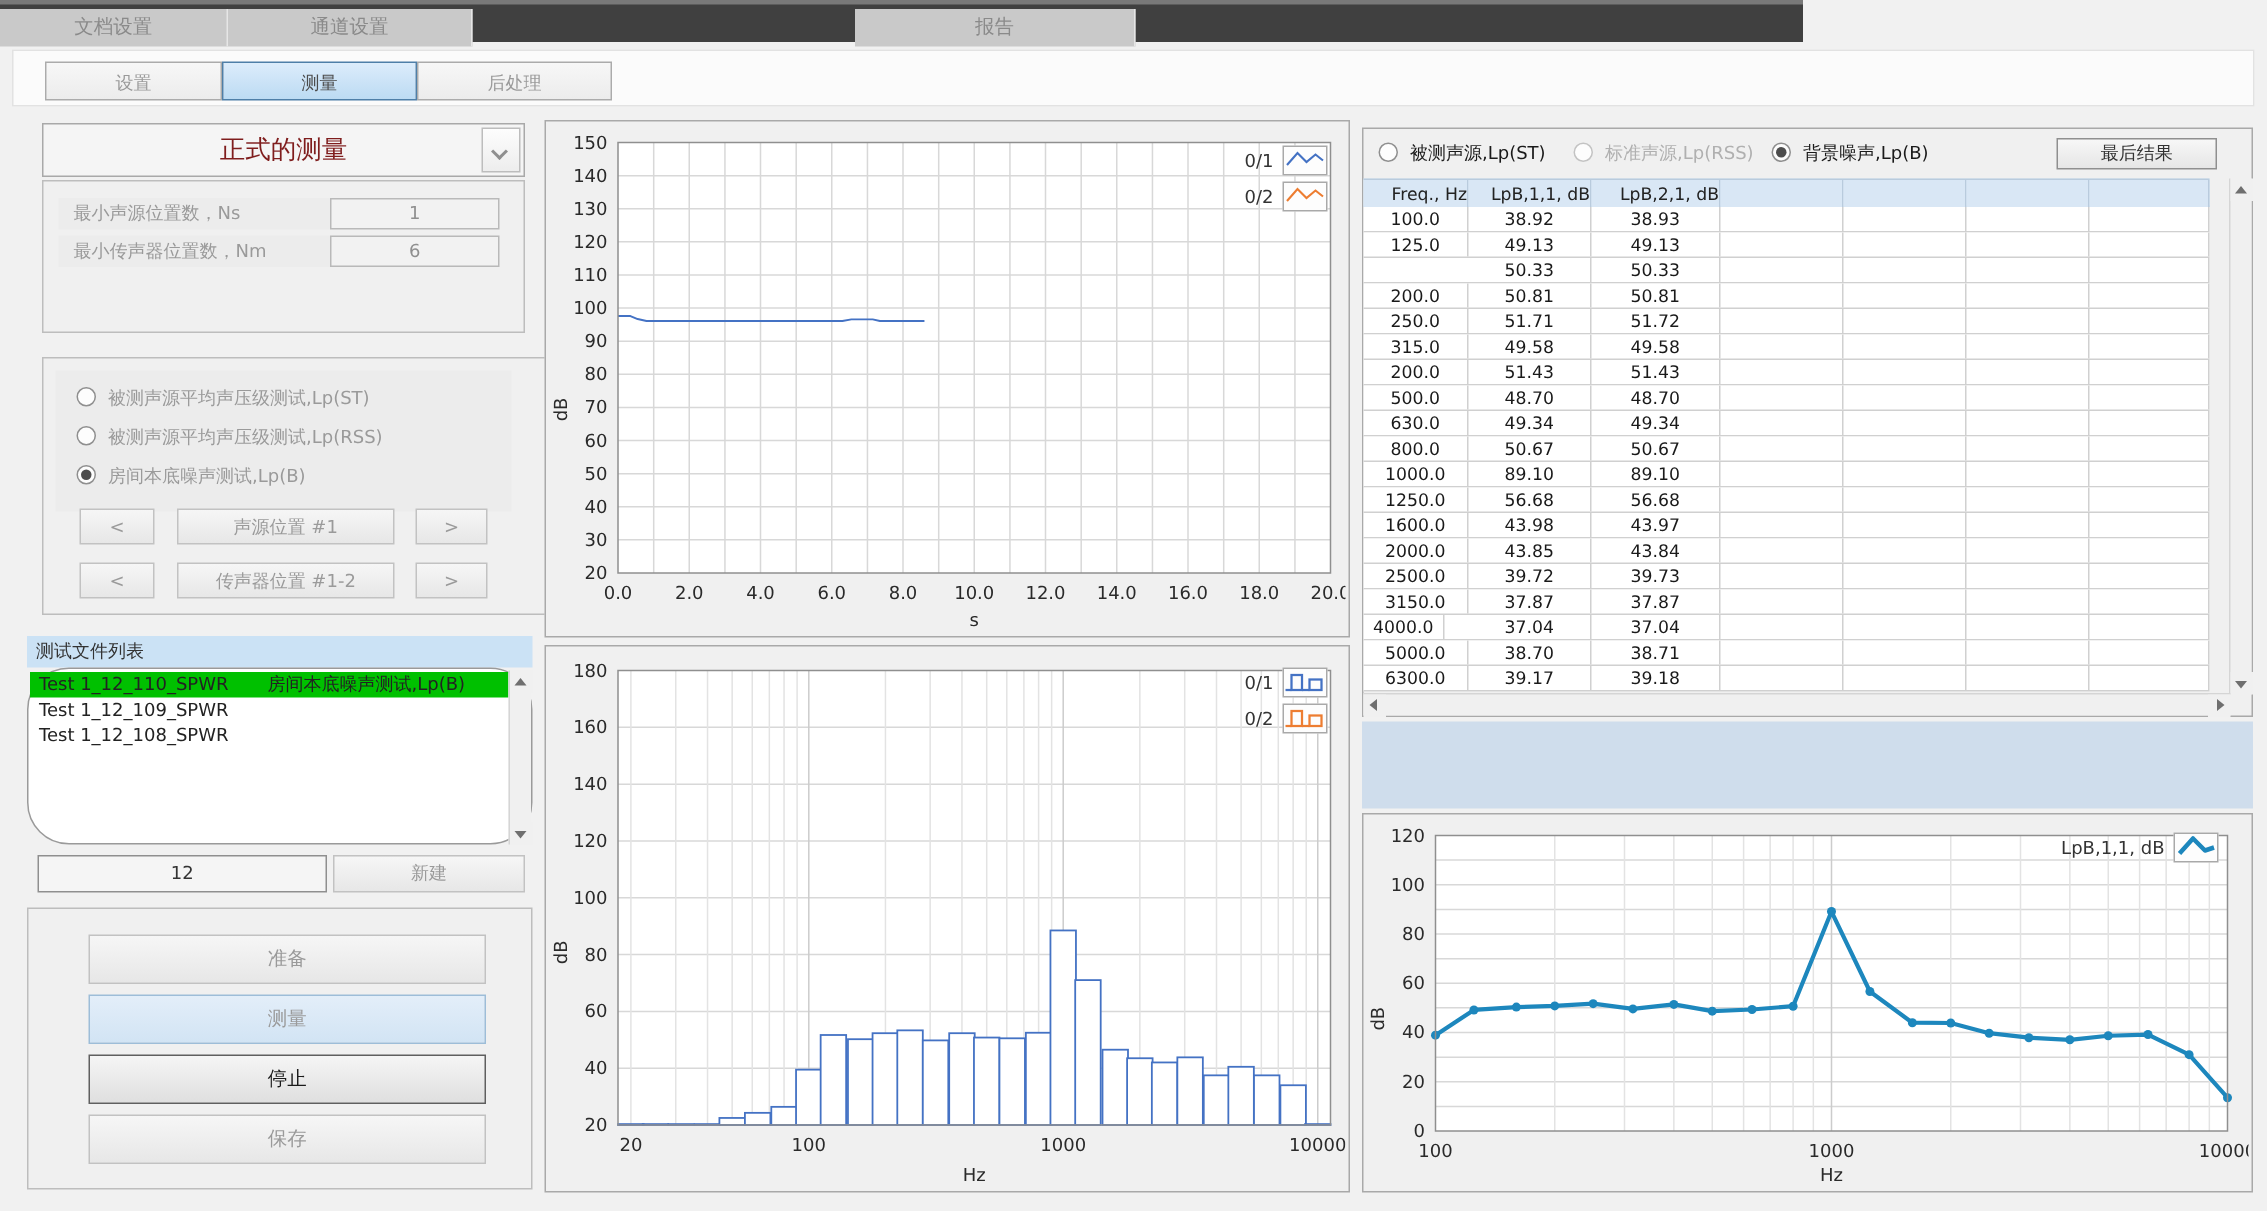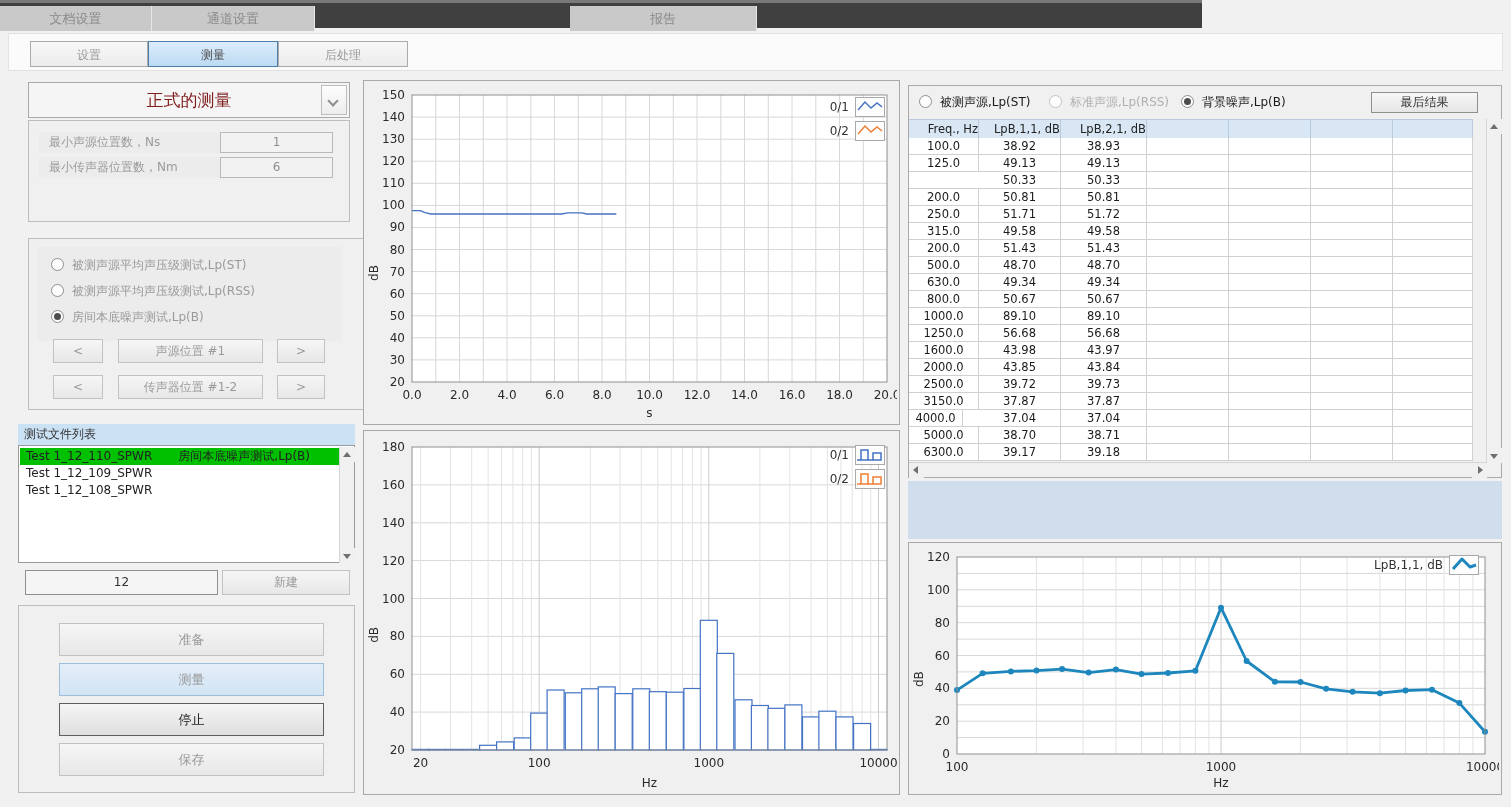--- a/index.html
+++ b/index.html
@@ -114,21 +114,21 @@
       <div class="btn abs" style="left: 24px; top: 100px; width: 50px; height: 24px; line-height: 22px;">&lt;</div>
       <div class="btn abs" style="left: 89px; top: 100px; width: 145px; height: 24px; line-height: 22px;">声源位置 #1</div>
       <div class="btn abs" style="left: 248px; top: 100px; width: 48px; height: 24px; line-height: 22px;">&gt;</div>
       <div class="btn abs" style="left: 24px; top: 136px; width: 50px; height: 24px; line-height: 22px;">&lt;</div>
       <div class="btn abs" style="left: 89px; top: 136px; width: 145px; height: 24px; line-height: 22px;">传声器位置 #1-2</div>
       <div class="btn abs" style="left: 248px; top: 136px; width: 48px; height: 24px; line-height: 22px;">&gt;</div>
     </div>
 </div>
 
 <div class="abs listtitle" style="left:18px;top:424px;width:337px;height:21px;">测试文件列表</div>
-<div class="abs listbox" style="left:18px;top:445px;width:337px;height:118px;">
+<div class="abs listbox" style="left:18px;top:445px;width:337px;height:118px;border-radius:28px;">
   <div id="listitems">
       <div class="listitem sel" style="top: 2px; width: 319px;"><span>Test 1_12_110_SPWR</span><span style="margin-left: 26px;">房间本底噪声测试,Lp(B)</span></div>
       <div class="listitem" style="top: 19px; width: 319px;"><span>Test 1_12_109_SPWR</span></div>
       <div class="listitem" style="top: 36px; width: 319px;"><span>Test 1_12_108_SPWR</span></div>
     </div>
   <div class="sb-v" style="right:0;top:1px;height:116px;">
     <span class="sb-btn" style="top:0;">
         <span class="tri up"></span>
       </span>
     <span class="sb-btn" style="bottom:0;">

